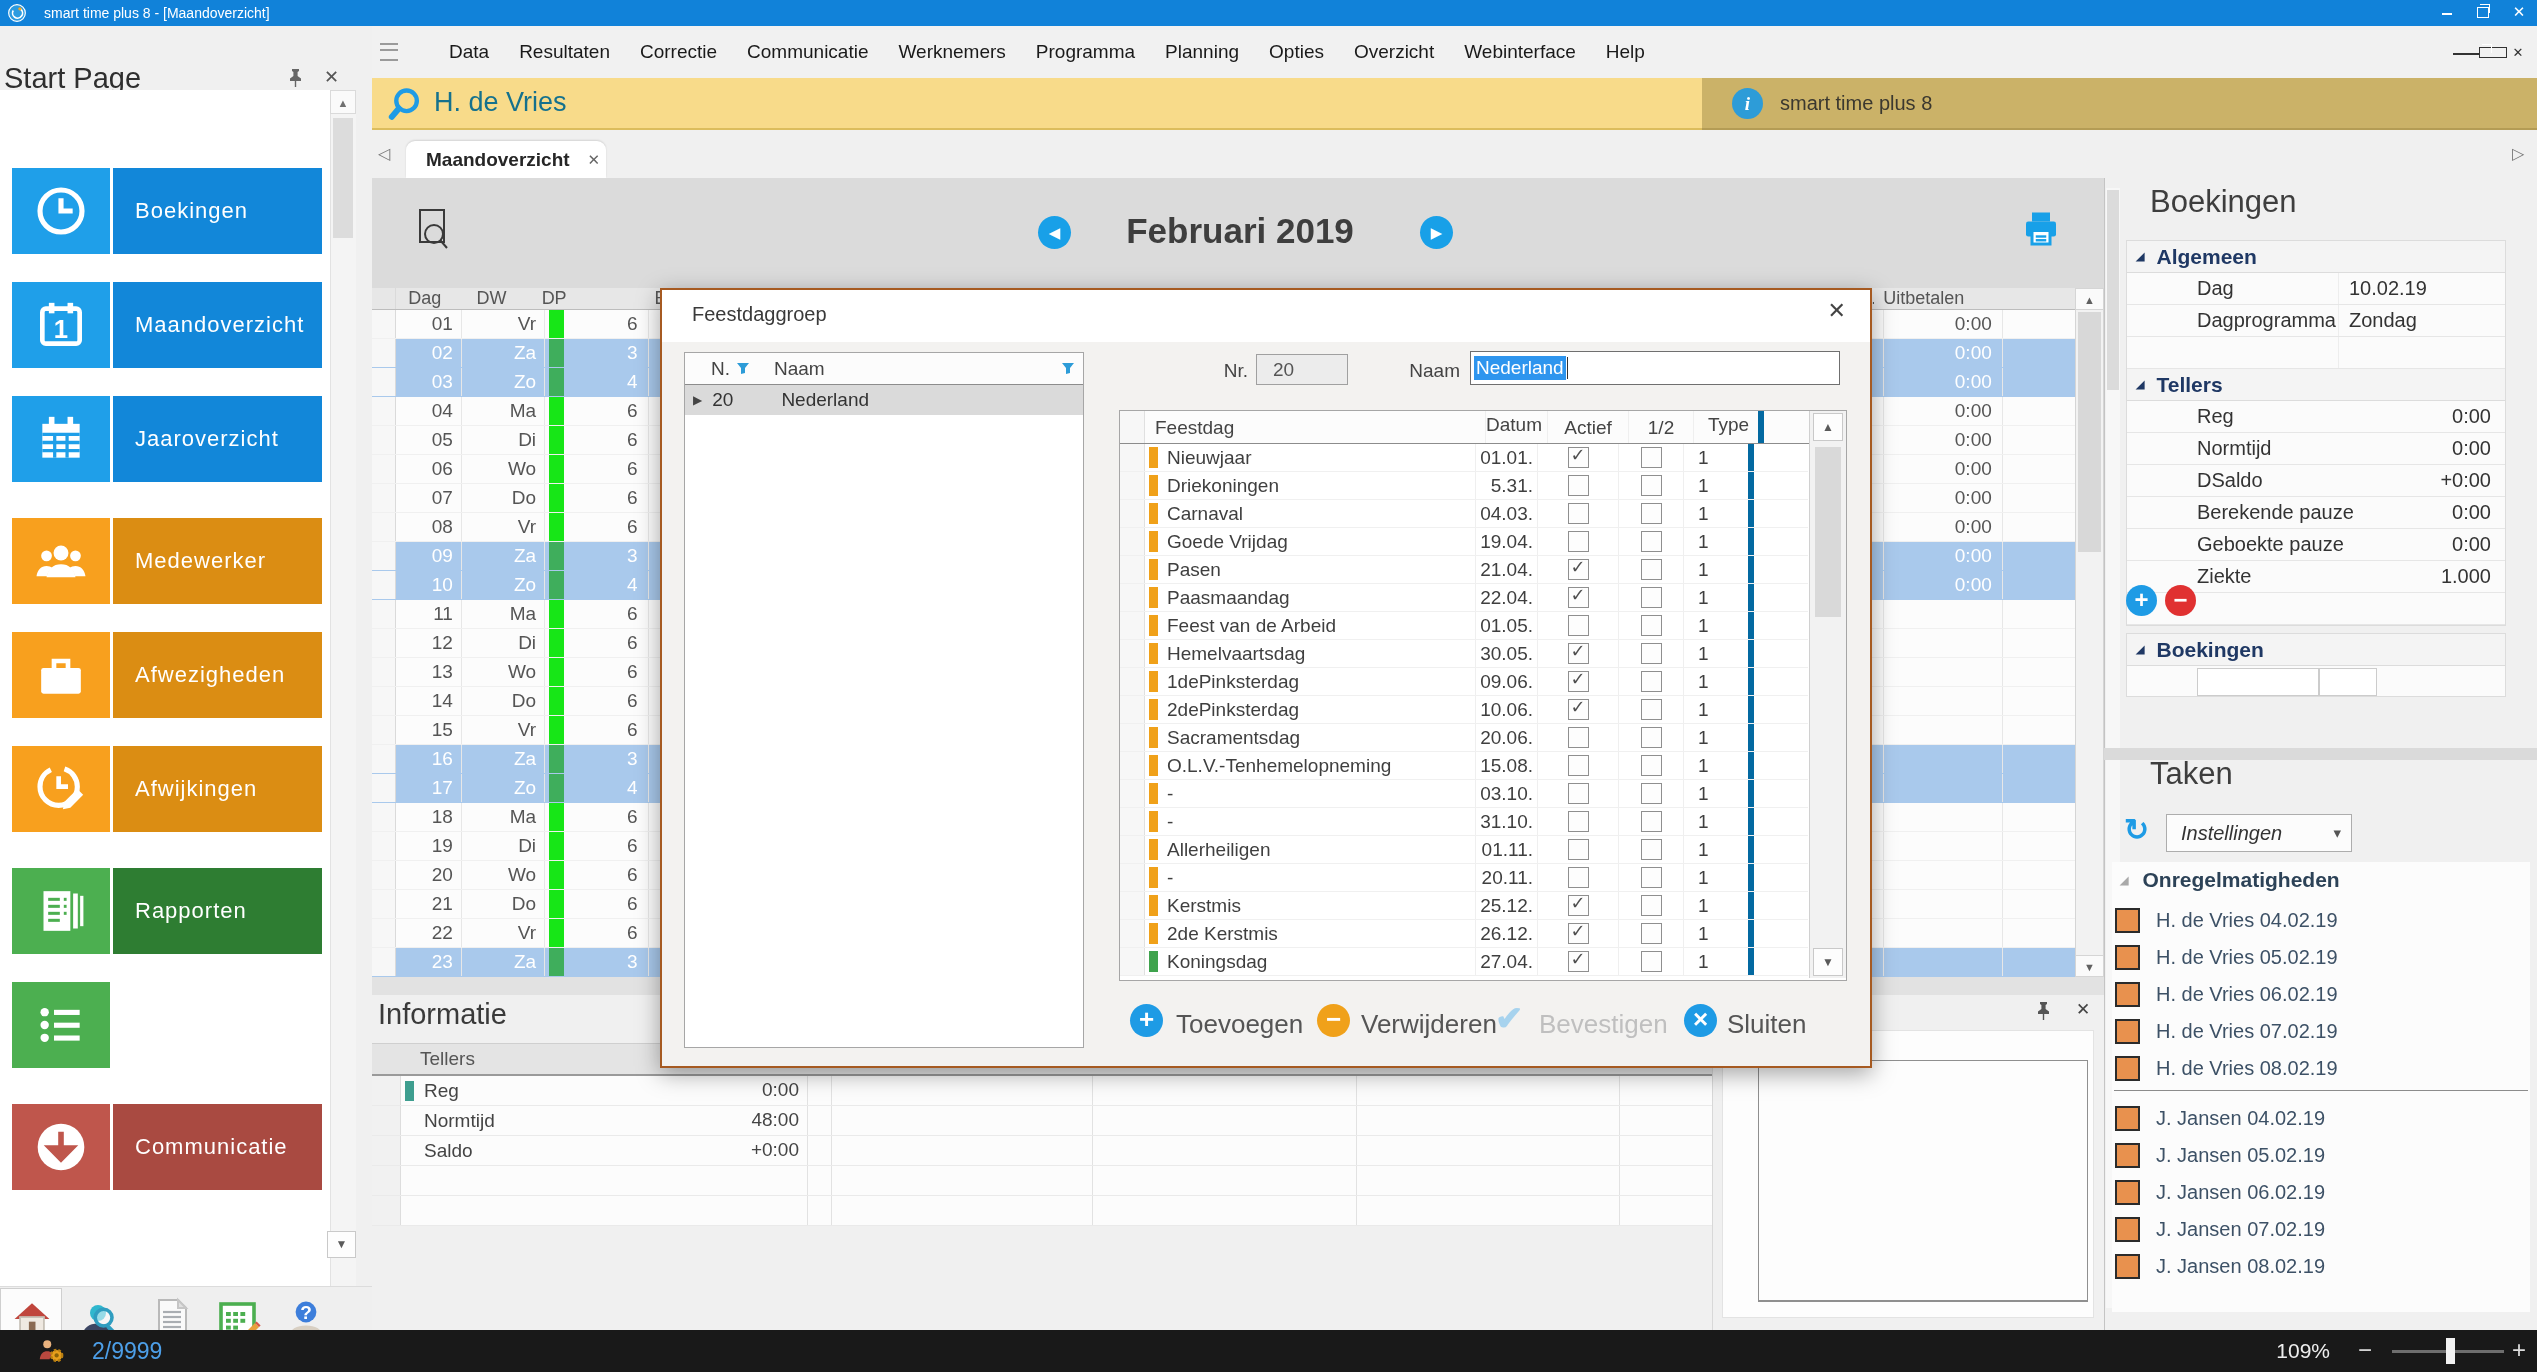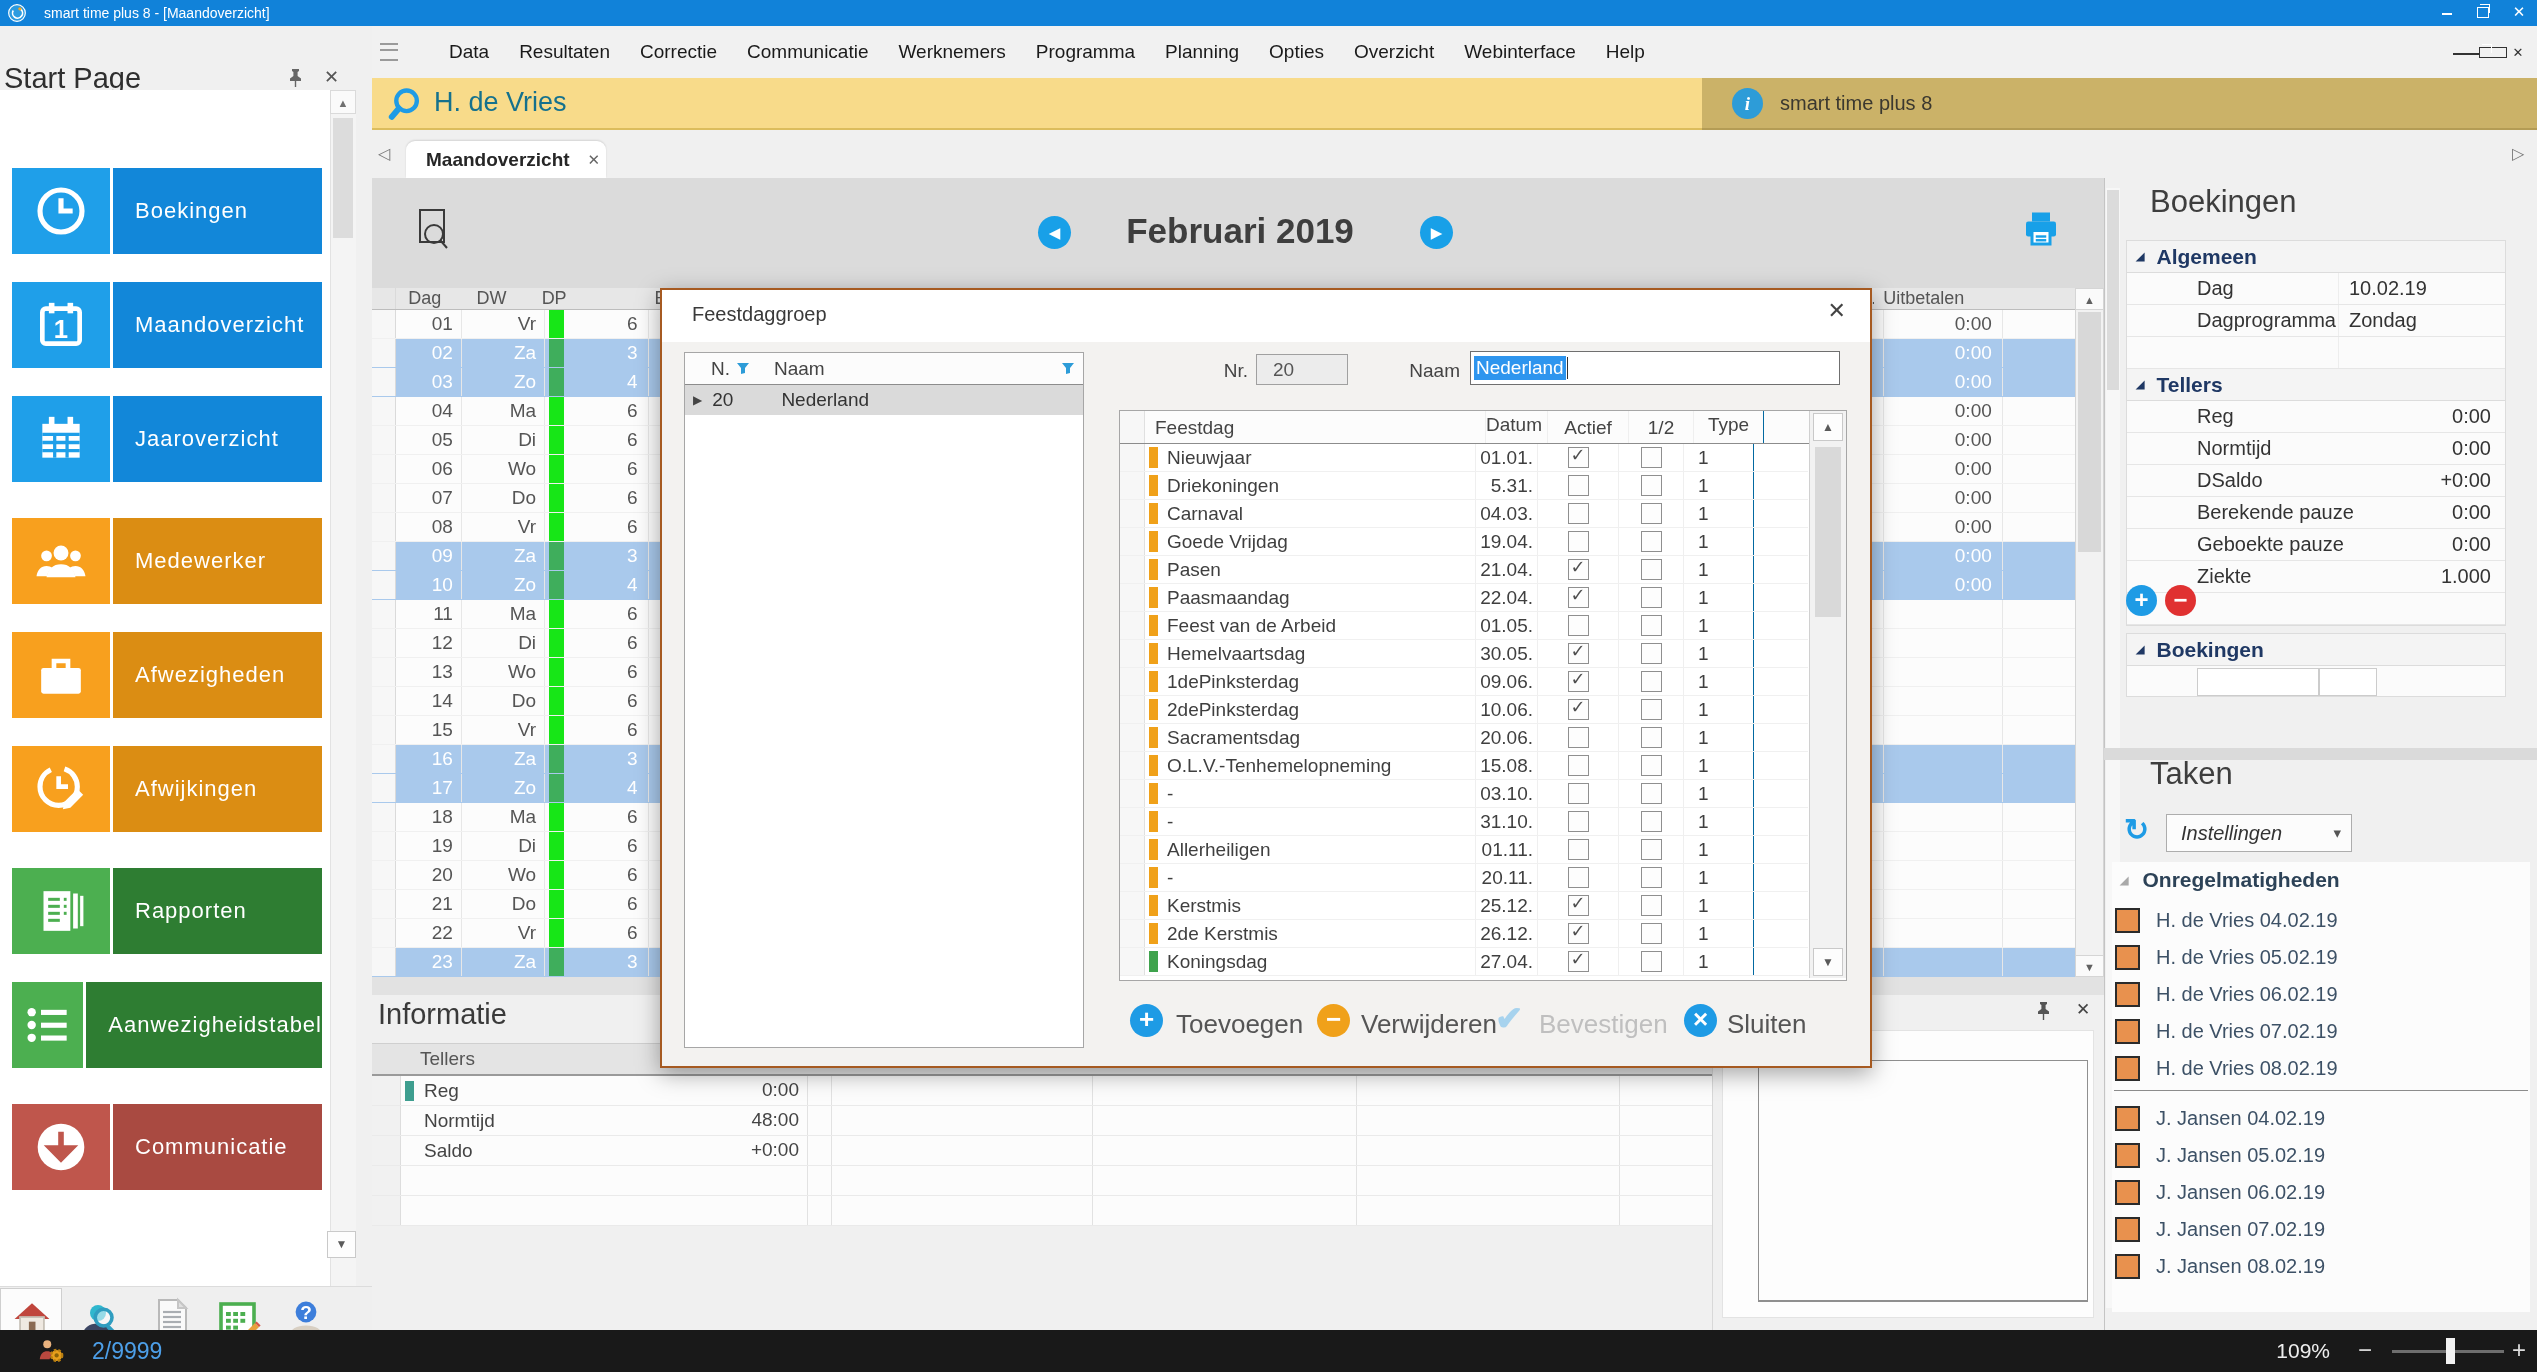--- a/index.html
+++ b/index.html
@@ -189,21 +189,21 @@
   .ht-head{display:flex;height:32px;background:#FCFCFC;border-bottom:1px solid #8C8C8C;font-size:19px;color:#444;line-height:31px;}
   .hb{position:absolute;left:0;top:33px;width:688px;}
   .hrow{display:flex;height:28px;border-bottom:1px solid #F0F0F0;font-size:19px;color:#3F3F3F;box-sizing:border-box;}
   .h-gut{width:24px;background:#F7F7F7;border-right:1px solid #E0E0E0;}
   .h-name{width:330px;display:flex;align-items:center;border-right:1px solid #EFEFEF;}
   .hmark{width:9px;height:21px;background:#F0A11A;margin:0 9px 0 4px;}
   .hmark.green{background:#3FA34D;}
   .h-date{width:62px;text-align:right;line-height:27px;border-right:1px solid #EFEFEF;padding-right:4px;box-sizing:border-box;}
   .h-act,.h-half{width:80px;display:flex;align-items:center;justify-content:center;border-right:1px solid #EFEFEF;}
   .h-half{width:64px;}
-  .h-type{width:70px;line-height:27px;padding-left:14px;box-sizing:border-box;border-right:1px solid #0369a1;}
+  .h-type{width:70px;line-height:27px;padding-left:14px;box-sizing:border-box;border-right:6px solid #0369a1;}
   .h-fill{flex:1;}
   .ht-head .h-name{padding-left:10px;} .ht-head .h-date{padding-right:6px;}
   .cb{width:19px;height:19px;border:1px solid #8F8F8F;background:#FDFDFD;position:relative;}
   .cb.on::after{content:"✓";position:absolute;left:2px;top:-4px;font-size:18px;color:#4F4F4F;}
   .hscroll{position:absolute;right:0;top:0;width:36px;height:567px;background:#F2F2F2;border-left:1px solid #D0D0D0;}
   .hs-up,.hs-down{position:absolute;left:3px;width:30px;height:28px;background:#FDFDFD;border:1px solid #C9C9C9;
                   text-align:center;line-height:27px;font-size:12px;color:#5A5A5A;box-sizing:border-box;}
   .hs-up{top:2px;} .hs-down{bottom:2px;}
   .hs-thumb{position:absolute;left:5px;top:36px;width:26px;height:170px;background:#D9D9D9;}
 
@@ -387,21 +387,20 @@
             <svg class="ic ic-list" width="56" height="56" viewBox="0 0 24 24" fill="#fff">
               <circle cx="5" cy="6.5" r="1.8"></circle>
               <rect x="9" y="5.5" width="11" height="2.2"></rect>
               <circle cx="5" cy="12" r="1.8"></circle>
               <rect x="9" y="11" width="11" height="2.2"></rect>
               <circle cx="5" cy="17.5" r="1.8"></circle>
               <rect x="9" y="16.5" width="11" height="2.2"></rect>
             </svg>
 
           </span>
-          <span class="lb">Aanwezigheidstabel</span>
         </div>
 
         <div class="tile gap red">
           <span class="ib download">
 
             <svg class="ic ic-download" width="56" height="56" viewBox="0 0 24 24">
               <circle cx="12" cy="12" r="10" fill="#fff"></circle>
               <path d="M12 5.5v8M12 17l-4.5-4.5h9z" stroke="currentColor" stroke-width="2.4" fill="currentColor"></path>
             </svg>
           </span>

